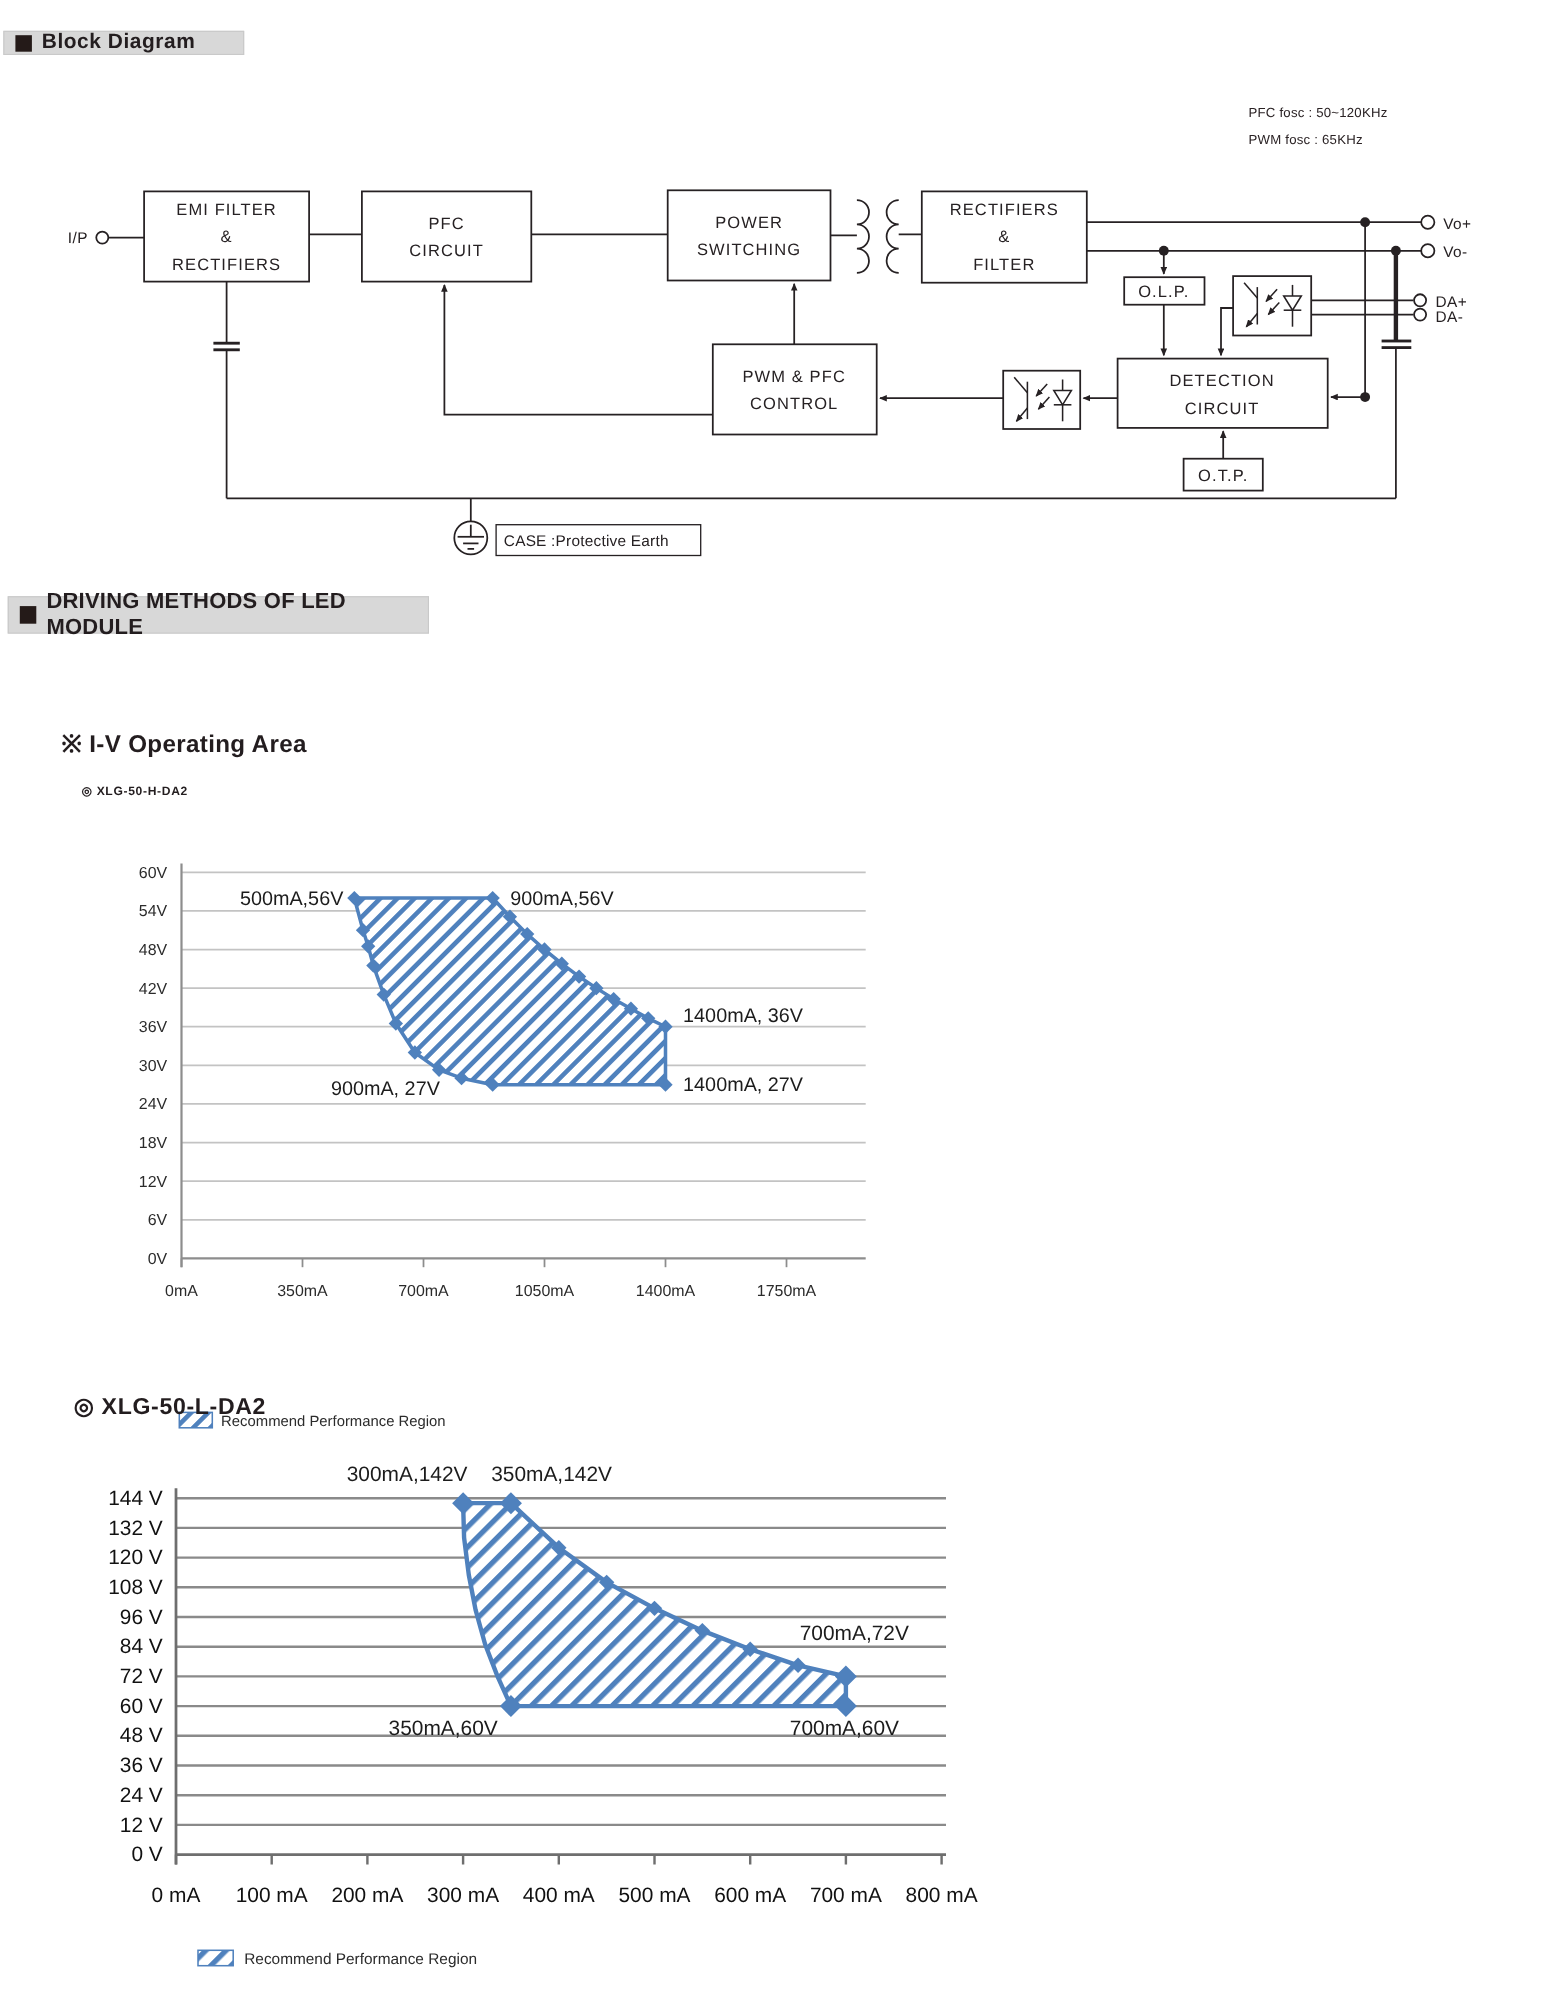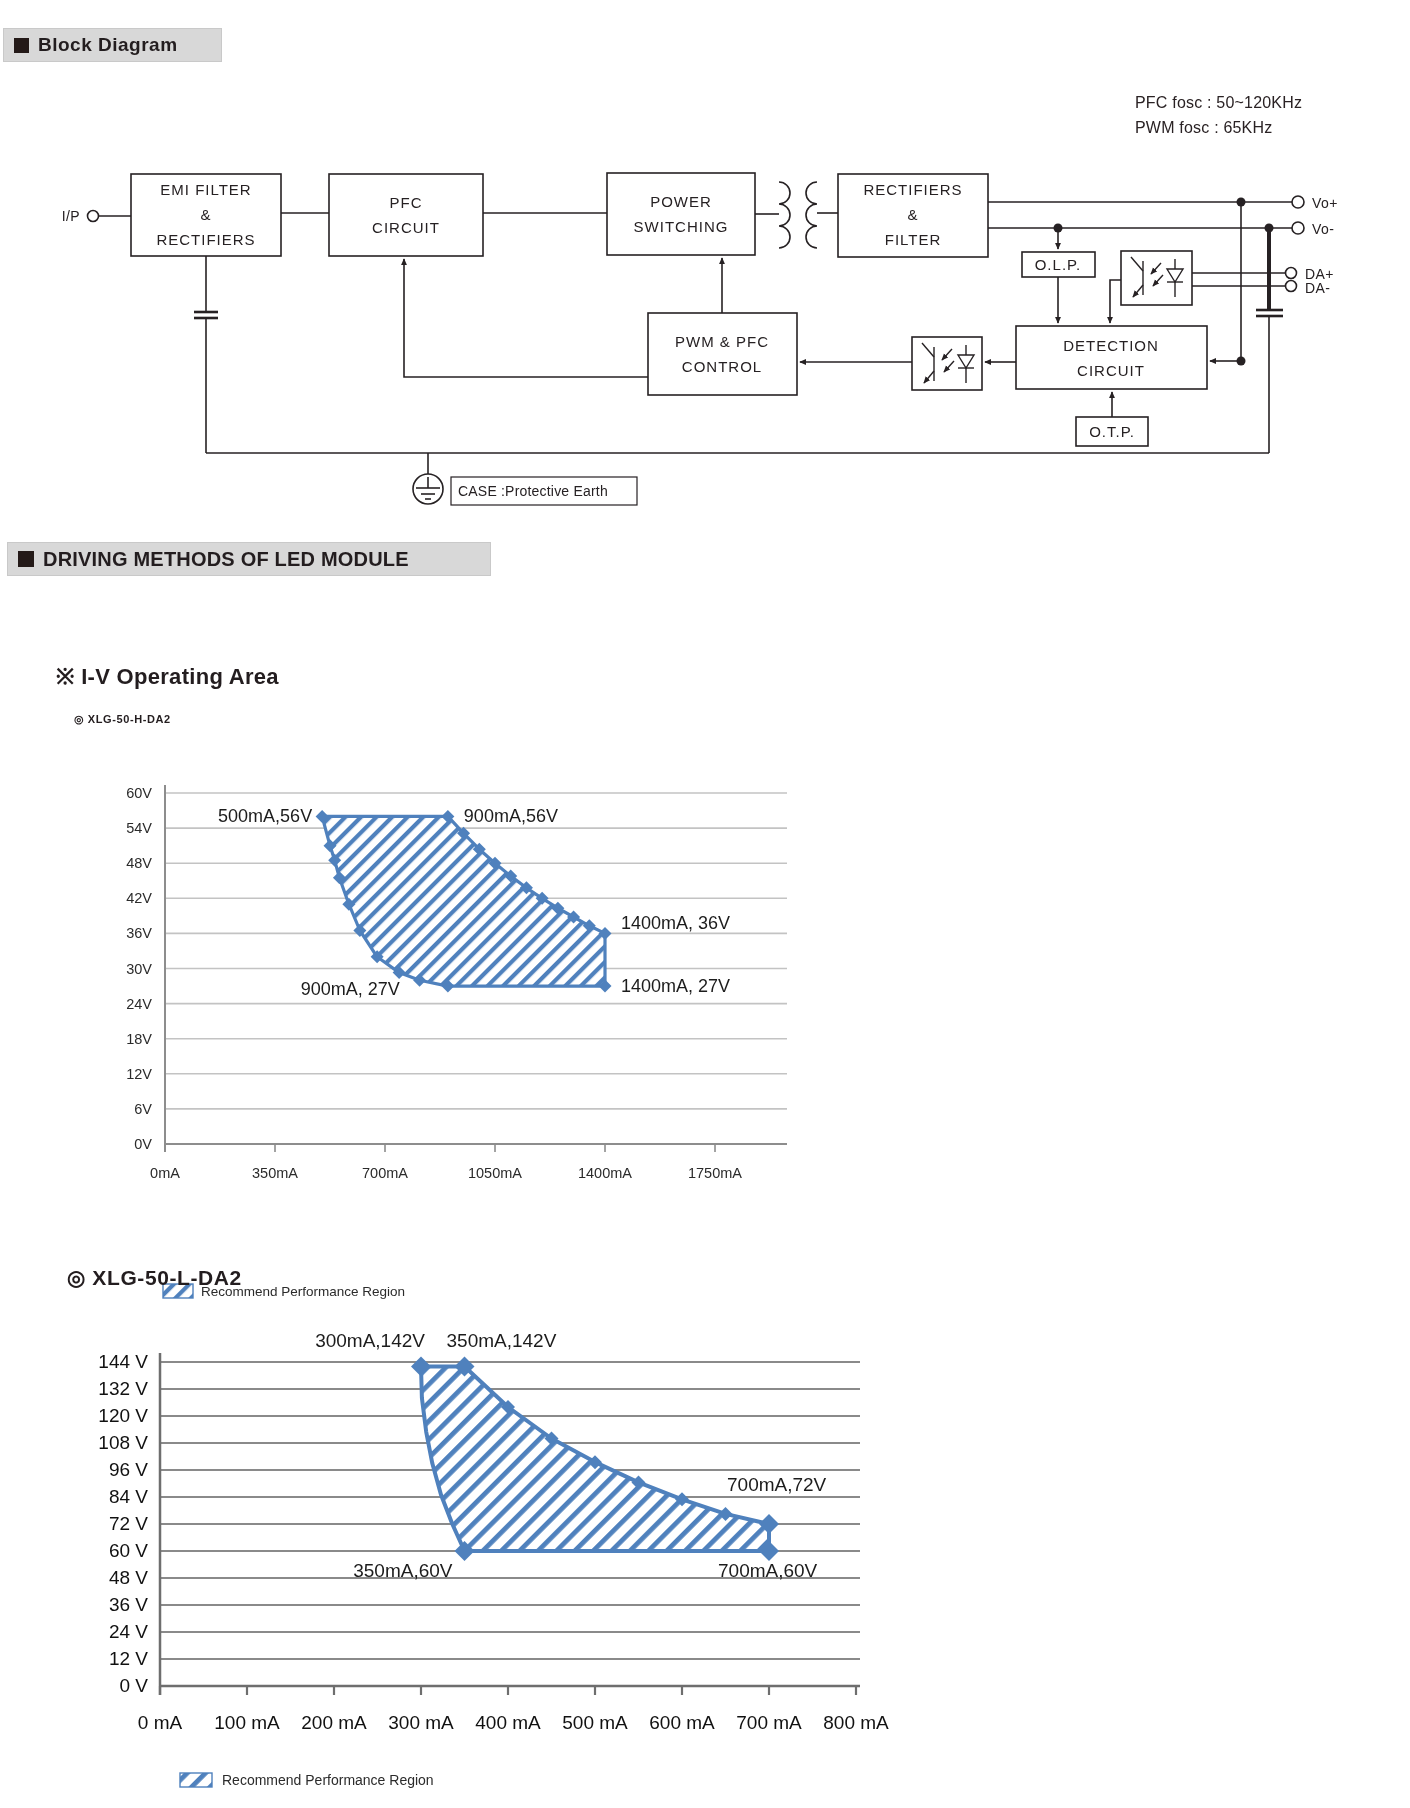--- a/index.html
+++ b/index.html
@@ -1,27 +1,27 @@
 <!DOCTYPE html>
 <html><head>
 <meta charset="utf-8">
 <style>
   html,body{margin:0;padding:0;background:#fff;}
   .page{position:relative;width:1410px;height:1808px;background:#fff;overflow:hidden;
         font-family:"Liberation Sans", sans-serif;color:#231d1f;}
   .abs{position:absolute;}
   .secbar{background:#d8d8d8;border:1px solid #c9c9c9;display:flex;align-items:center;box-sizing:border-box;}
   .secbar .bullet{display:inline-block;background:#241a18;margin:0 9px 0 10px;}
-  .bar1{left:3px;top:28px;width:219px;height:34px;}
+  .bar1{left:3px;top:28px;width:219px;height:22px;}
   .bar1 .bullet{width:15px;height:15px;}
   .bar1 .t{font-size:19px;font-weight:bold;letter-spacing:0.5px;}
-  .bar2{left:7px;top:542px;width:484px;height:34px;}
+  .bar2{left:7px;top:542px;width:383px;height:34px;}
   .bar2 .bullet{width:16px;height:16px;}
   .bar2 .t{font-size:20px;font-weight:bold;letter-spacing:0.2px;}
-  .notes{left:1135px;top:90px;font-size:16px;line-height:25px;letter-spacing:0.2px;color:#2a2224;}
+  .notes{left:1135px;top:90px;font-size:12px;line-height:25px;letter-spacing:0.2px;color:#2a2224;}
   .h3{left:56px;top:660px;font-size:22px;font-weight:bold;letter-spacing:0.3px;}
   .h4{left:74px;top:713px;font-size:11px;font-weight:bold;letter-spacing:0.6px;}
   .h5{left:67px;top:1266px;font-size:21px;font-weight:bold;letter-spacing:0.6px;}
   svg{display:block;}
   svg text{font-family:"Liberation Sans", sans-serif;}
   .diagram text{fill:#262123;font-size:15px;letter-spacing:1px;}
   .diagram .small{font-size:14px;letter-spacing:0.4px;}
   .diagram line, .diagram path, .diagram rect, .diagram circle{vector-effect:none;}
 </style>
 </head>

